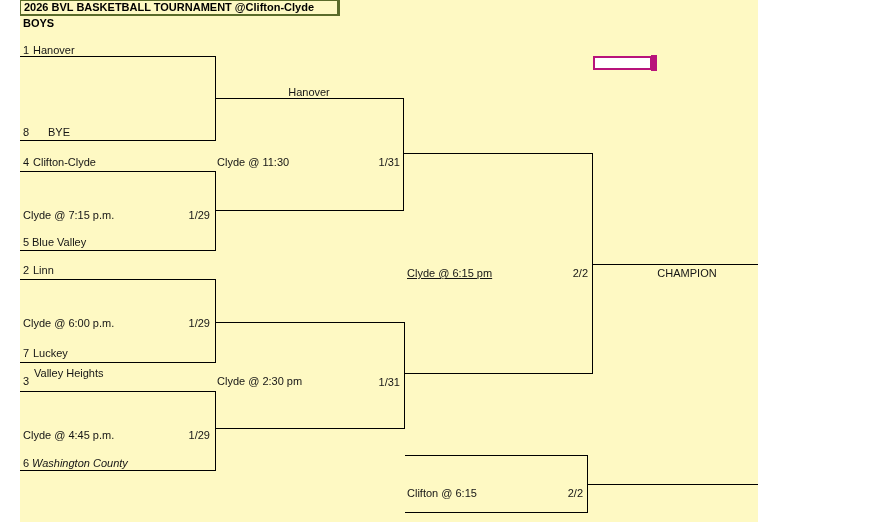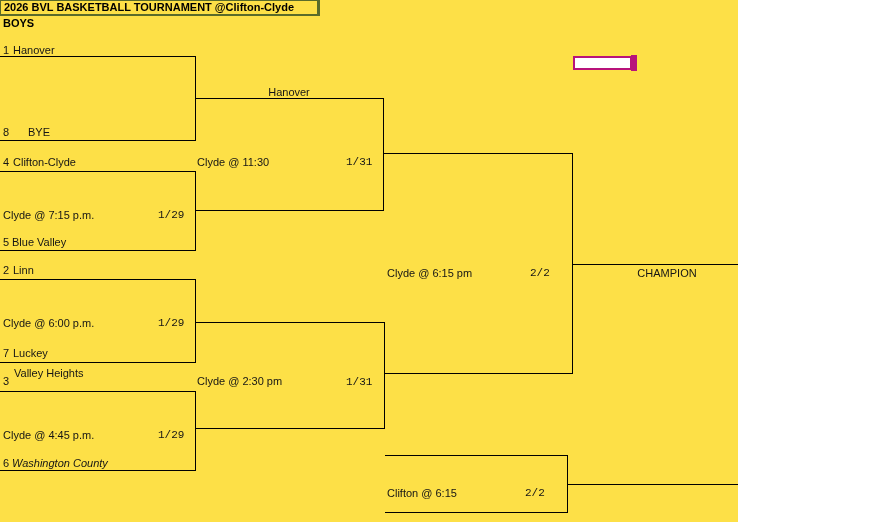--- a/index.html
+++ b/index.html
@@ -1,21 +1,21 @@
 <!DOCTYPE html>
 <html><head>
 <meta charset="utf-8">
 <style>
   html,body{margin:0;padding:0;background:#fff;}
-  #stage{position:relative;width:738px;height:522px;background:#fde047;overflow:hidden;
-         font-family:"Liberation Sans",sans-serif;font-size:11px;color:#151515;}
+  #stage{position:relative;width:738px;height:522px;background:#fef9c3;overflow:hidden;
+         font-family:"Liberation Sans",sans-serif;font-size:11px;color:#151515;margin-left:20px;}
   .hl{position:absolute;height:1px;background:#000;}
   .vl{position:absolute;width:1px;background:#000;}
   .t{position:absolute;line-height:13px;white-space:nowrap;}
-  .right{text-align:left;font-family:Liberation Mono, monospace;}
+  .right{text-align:right;}
   .center{text-align:center;}
   .bold{font-weight:bold;color:#000;}
   #title-box{position:absolute;left:0;top:0;width:310px;height:11px;padding:1px 3px;
              border-top:1px solid #5a6b2a;border-left:1px solid #5a6b2a;
              border-bottom:2px solid #5a6b2a;border-right:3px solid #5a6b2a;
              font-weight:bold;color:#000;line-height:11px;white-space:nowrap;}
   #sel-box{position:absolute;left:573px;top:56px;width:55px;height:10px;
            border:2px solid #b8137b;background:#fff;}
   #sel-bar{position:absolute;left:631px;top:55px;width:6px;height:16px;background:#b8137b;}
 </style>
@@ -74,21 +74,21 @@
   <div class="hl" style="left:195px;top:98px;width:189px;"></div>
   <div class="vl" style="left:383px;top:98px;height:113px;"></div>
   <div class="hl" style="left:195px;top:210px;width:189px;"></div>
 
   <span class="t" style="left:197px;top:375px;">Clyde @ 2:30 pm</span>
   <span class="t right" style="left:346px;top:376px;width:34px;">1/31</span>
   <div class="hl" style="left:195px;top:322px;width:190px;"></div>
   <div class="vl" style="left:384px;top:322px;height:107px;"></div>
   <div class="hl" style="left:195px;top:428px;width:190px;"></div>
 
-  <span class="t" style="left:387px;top:267px;">Clyde @ 6:15 pm</span>
+  <span class="t" style="left:387px;top:267px;text-decoration:underline;">Clyde @ 6:15 pm</span>
   <span class="t right" style="left:530px;top:267px;width:38px;">2/2</span>
   <span class="t center" style="left:572px;top:267px;width:190px;">CHAMPION</span>
   <div class="hl" style="left:383px;top:153px;width:190px;"></div>
   <div class="hl" style="left:384px;top:373px;width:189px;"></div>
   <div class="vl" style="left:572px;top:153px;height:221px;"></div>
   <div class="hl" style="left:572px;top:264px;width:191px;"></div>
 
   <span class="t" style="left:387px;top:487px;">Clifton @ 6:15</span>
   <span class="t right" style="left:525px;top:487px;width:38px;">2/2</span>
   <div class="hl" style="left:385px;top:455px;width:183px;"></div>

